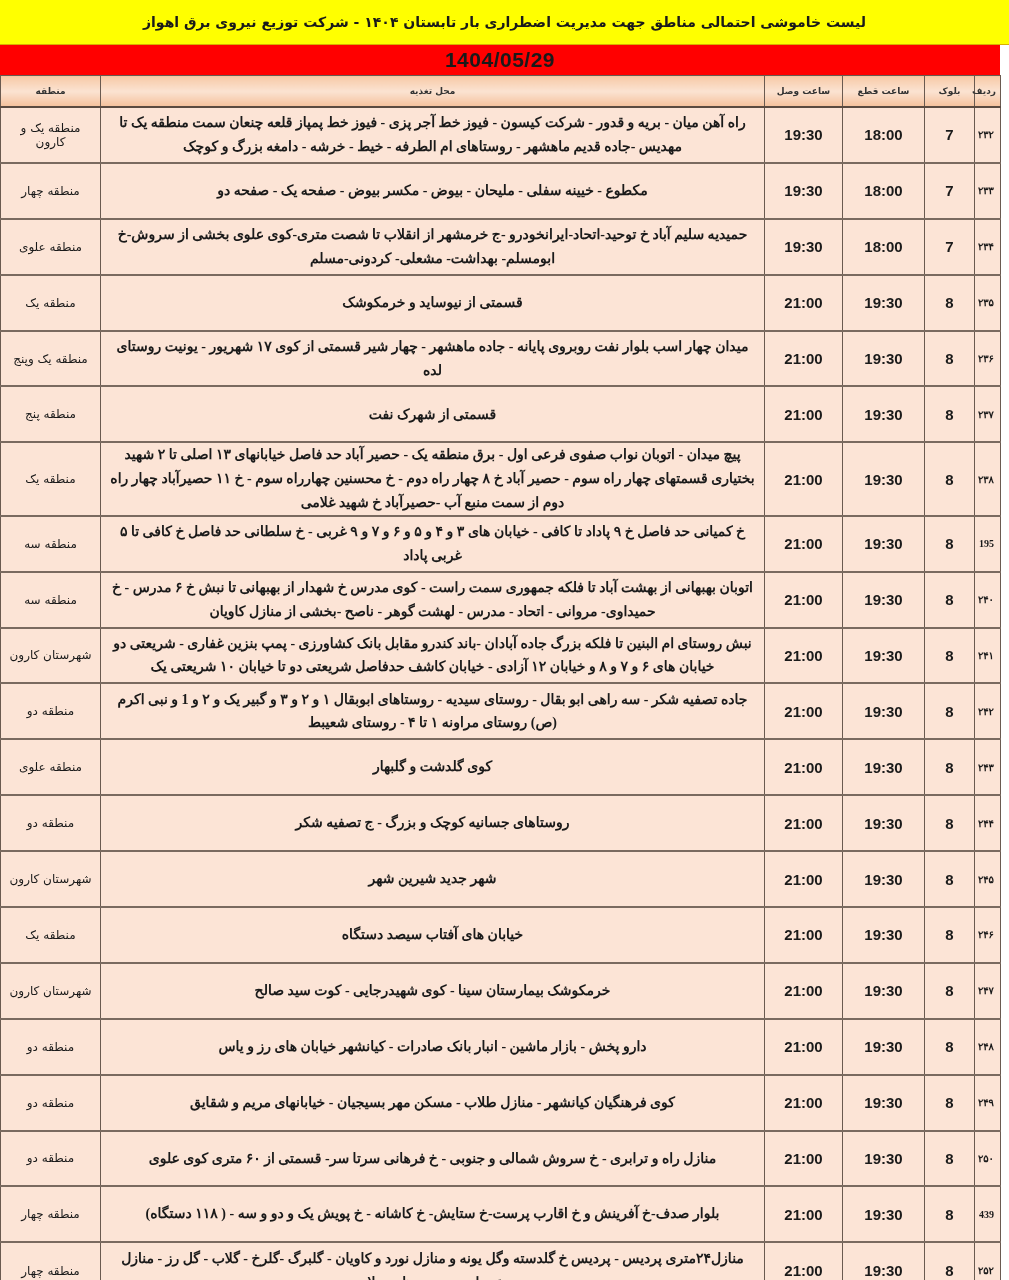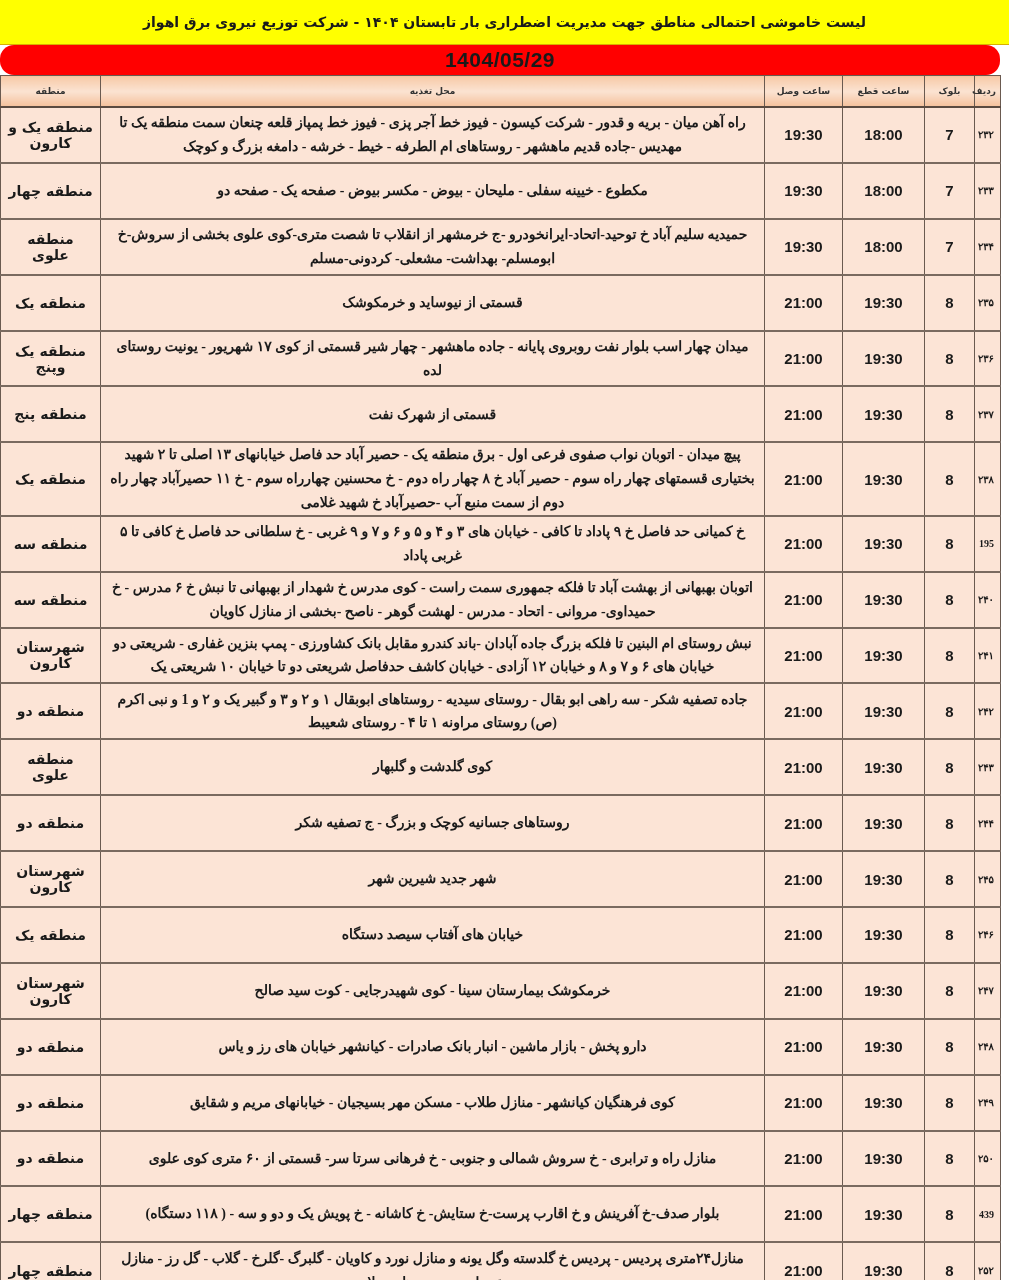--- a/index.html
+++ b/index.html
@@ -16,21 +16,20 @@
       font-size: 14px; font-weight: bold; color: #1a1a1a;
       border-bottom: 1px solid #d8b000;
     }
     .date-bar {
       position: absolute; left: 0; top: 45px; width: 1000px; height: 30px;
       background: #ff0000;
       display: flex; align-items: center; justify-content: center;
       font-family: "Liberation Sans", sans-serif;
       font-size: 21px; font-weight: bold; color: #1a1a1a;
       letter-spacing: 0.5px;
-      border-radius: 14px;
     }
     .right-edge {
       position: absolute; left: 1000px; top: 45px; width: 9px; height: 1235px; background: #ffffff;
     }
     table.sched {
       position: absolute; left: 0; top: 75px;
       width: 1000px;
       border-collapse: collapse;
       table-layout: fixed;
       direction: rtl;
@@ -51,21 +50,21 @@
       padding: 0 6px;
       color: #1a1a1a;
     }
     table.sched tr.row { height: 55.9px; }
     td.c-idx { font-size: 10px; font-weight: bold; padding: 0; font-family: Liberation Serif, serif; }
     td.c-block, td.c-cut, td.c-con {
       font-family: "Liberation Sans", sans-serif;
       font-size: 15px; font-weight: bold;
     }
     td.c-loc { font-size: 14px; font-weight: bold; line-height: 1.7; font-family: Liberation Serif, serif; }
-    td.c-region { font-size: 14px; font-weight: bold; padding: 0 2px; }
+    td.c-region { font-size: 12px; font-weight: normal; padding: 0 2px; }
   </style>
 </head>
 <body>
 
 <div class="page">
   <div class="title-bar">لیست خاموشی احتمالی مناطق جهت مدیریت اضطراری بار تابستان ۱۴۰۴ - شرکت توزیع نیروی برق اهواز</div>
   <div class="date-bar">1404/05/29</div>
   <div class="right-edge"></div>
 
   <table class="sched">

